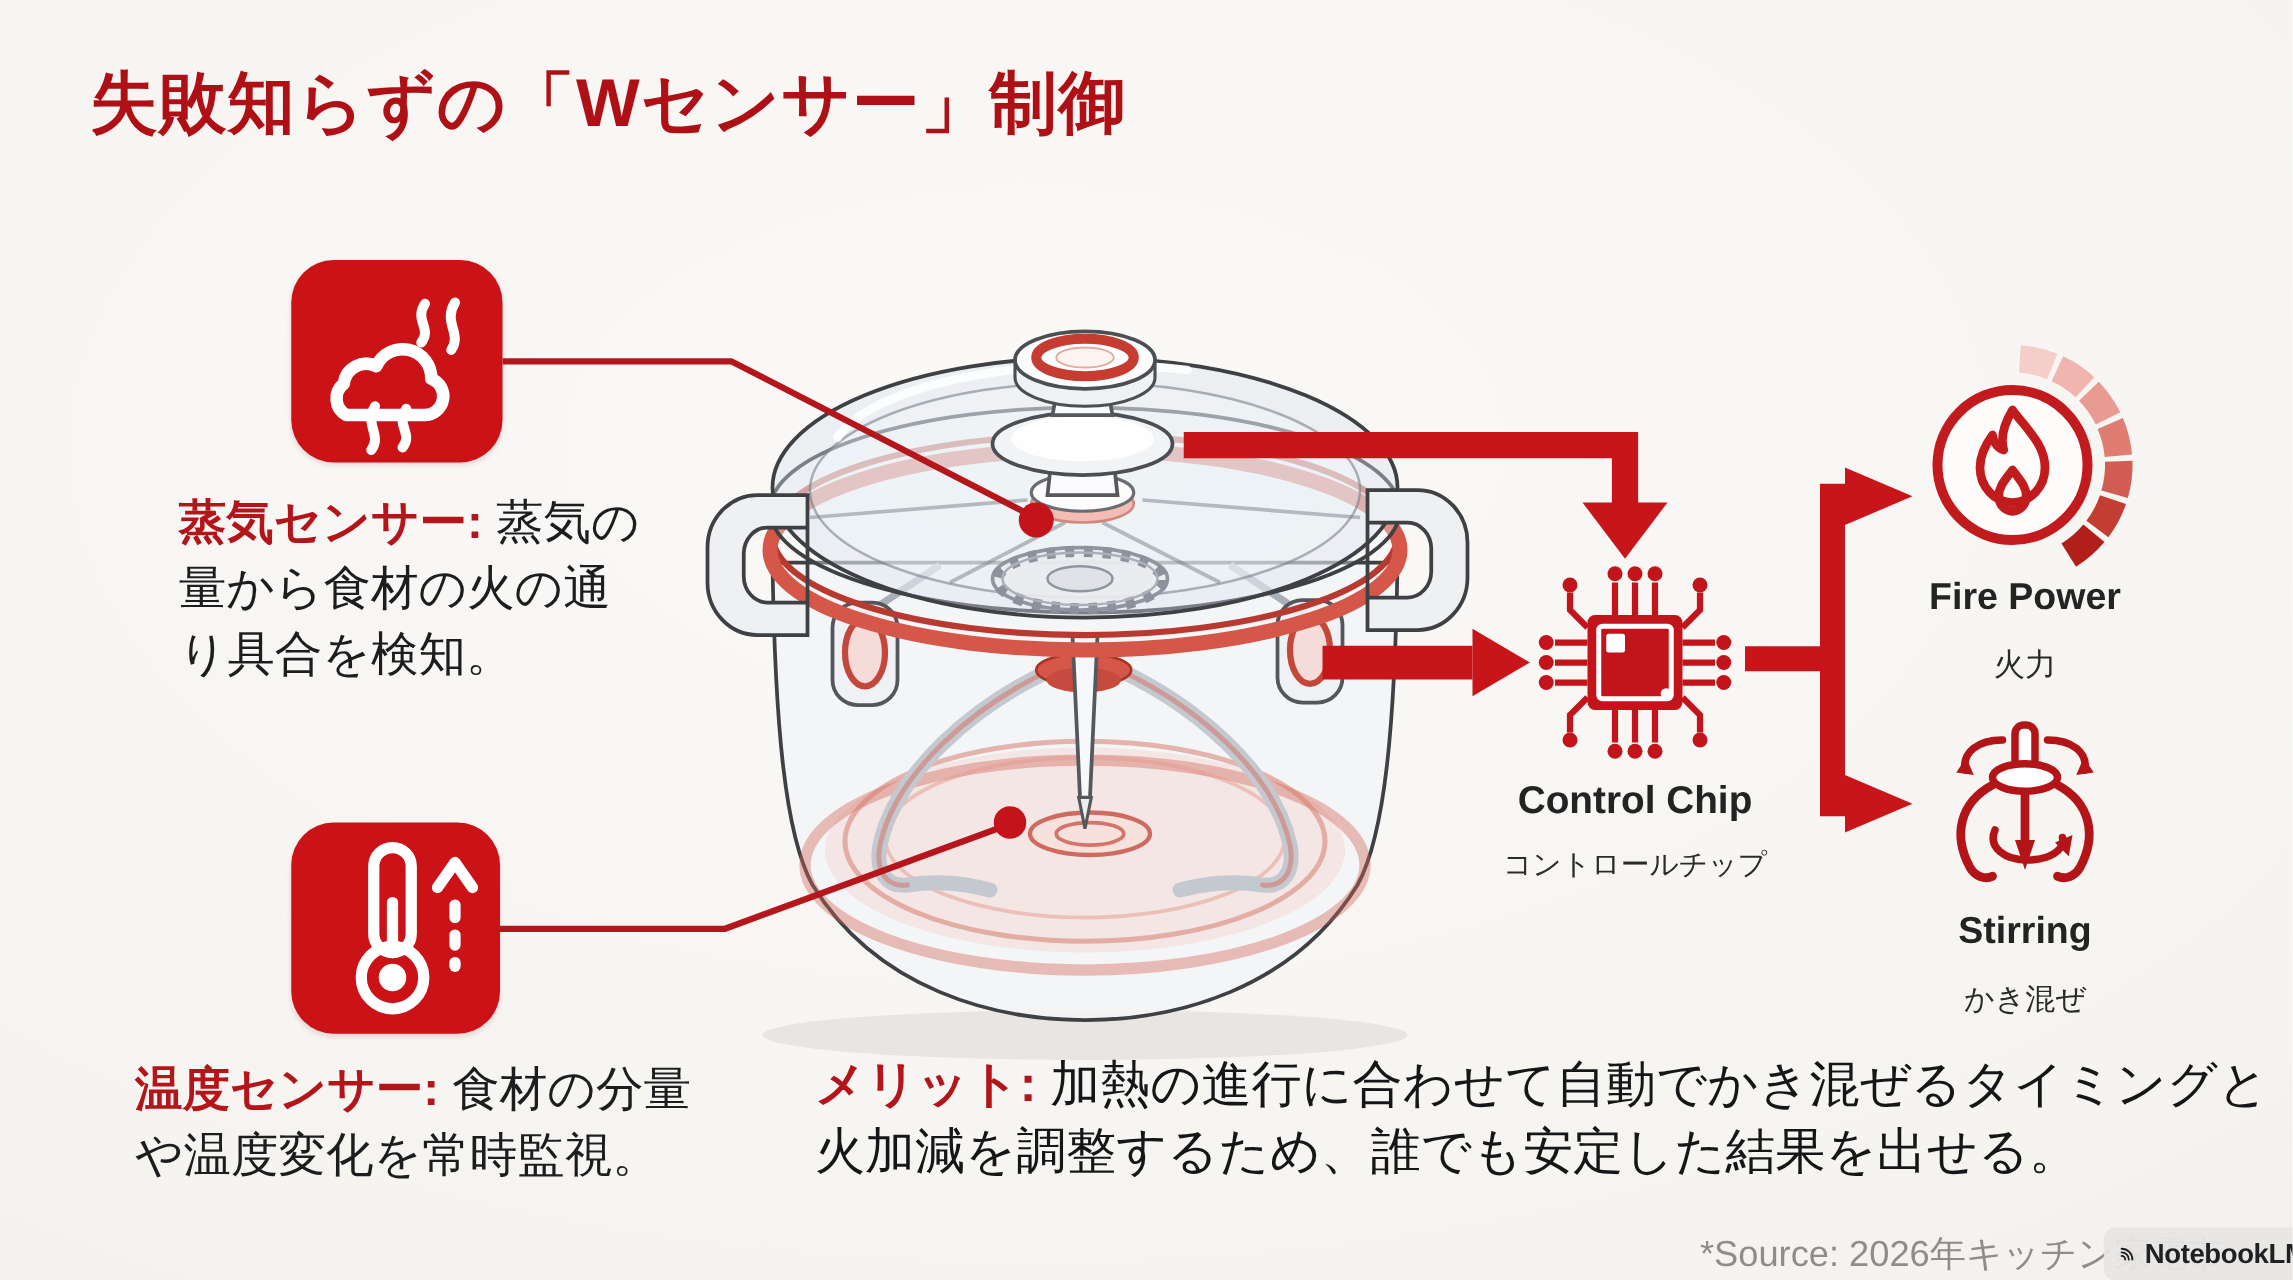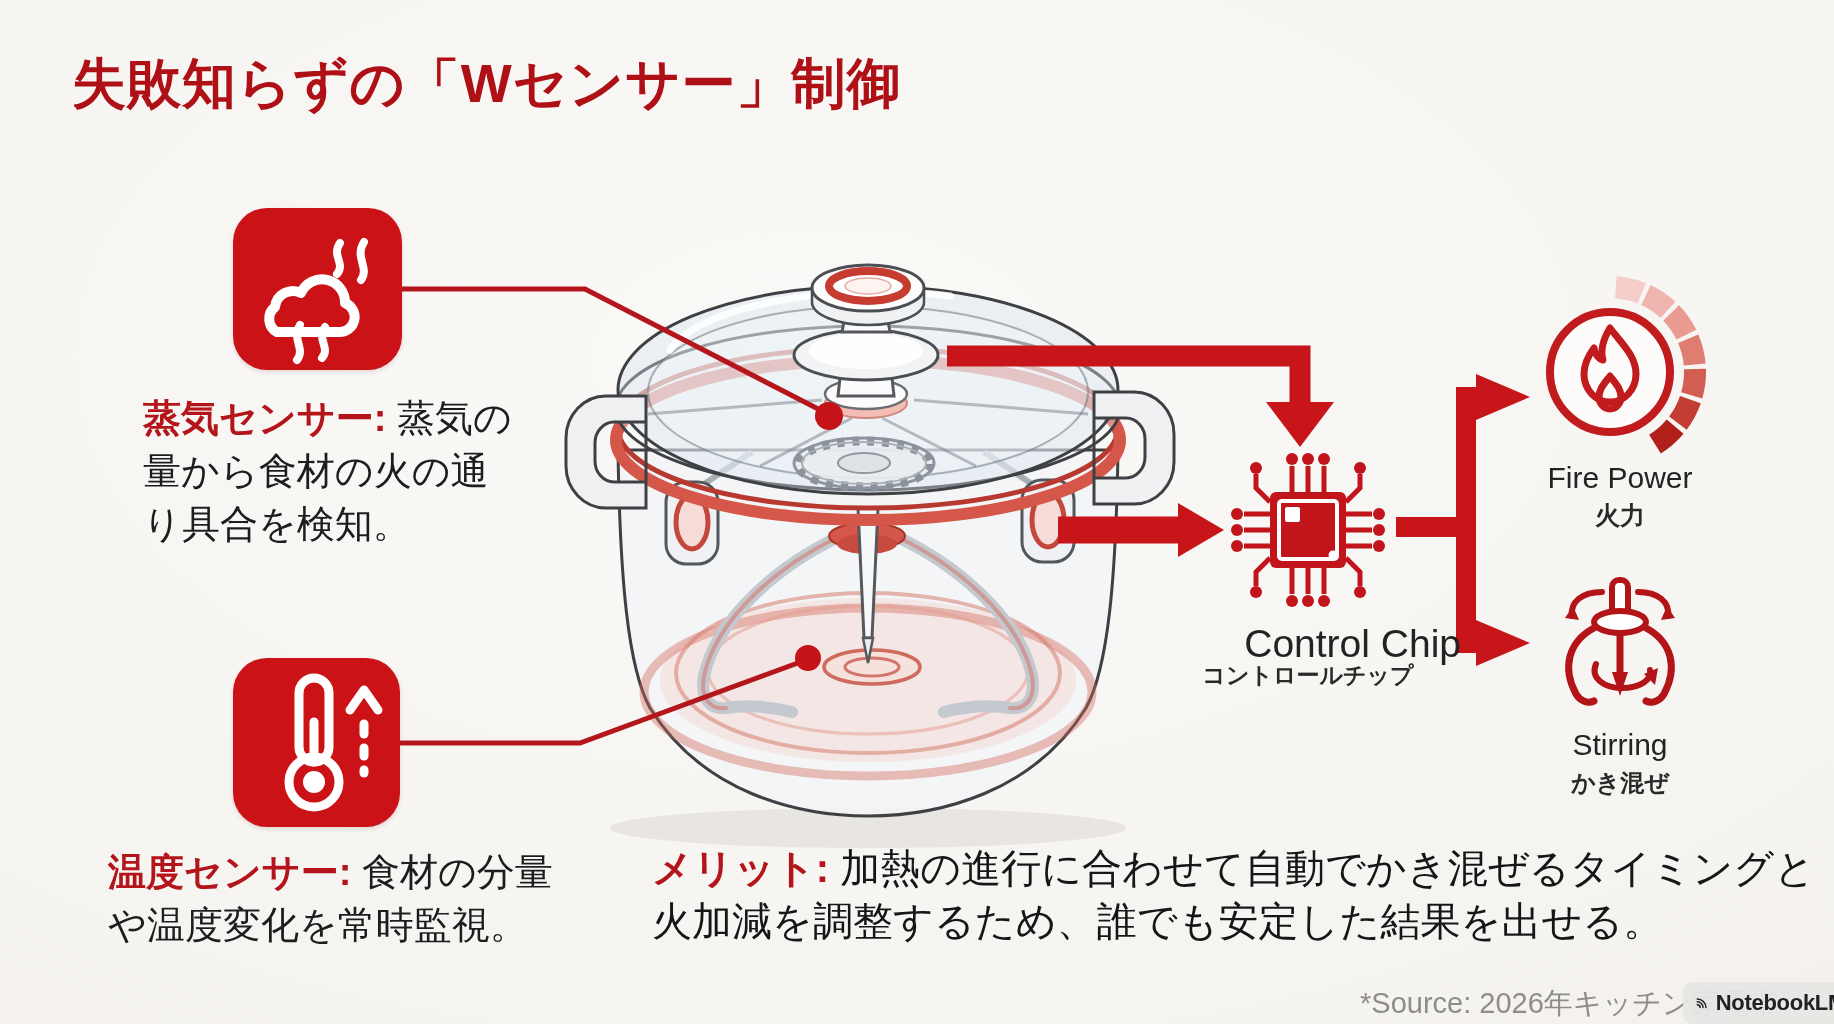--- a/index.html
+++ b/index.html
@@ -20,23 +20,23 @@
   #steam-icon{left:233px;top:208px;width:169px;height:162px;}
   #temp-icon{left:233px;top:658px;width:167px;height:169px;}
   .sensor-card svg{width:100%;height:100%;}
   .sensor-text{font-size:38px;line-height:1.40;color:#1d1d1f;}
   .sensor-text .lbl{color:#b3151a;font-weight:800;}
   #steam-text{left:143px;top:392px;width:378px;}
   #temp-text{left:108px;top:846px;width:452px;}
   #merit-text{left:652px;top:842px;width:1172px;font-size:40px;line-height:1.33;color:#161618;}
   #merit-text .lbl{color:#b3151a;font-weight:700;}
   #chip-icon{left:1222px;top:444px;width:172px;height:172px;}
-  .node-title{font-weight:400;color:#232323;text-align:center;}
-  .node-sub{font-weight:700;color:#2a2a2a;text-align:center;}
-  #chip-title{left:1155px;top:622px;width:306px;font-size:39px;text-align:right;}
+  .node-title{font-weight:700;color:#232323;text-align:center;}
+  .node-sub{font-weight:400;color:#2a2a2a;text-align:center;margin-top:16px;}
+  #chip-title{left:1155px;top:622px;width:306px;font-size:31px;}
   #chip-sub{left:1155px;top:660px;width:306px;font-size:23px;}
   #fire-icon{left:1515px;top:268px;width:200px;height:200px;}
   #fire-title{left:1500px;top:461px;width:240px;font-size:30px;}
   #fire-sub{left:1500px;top:499px;width:240px;font-size:25px;}
   #stir-icon{left:1540px;top:568px;width:160px;height:160px;}
   #stir-title{left:1500px;top:728px;width:240px;font-size:30px;}
   #stir-sub{left:1500px;top:767px;width:240px;font-size:24px;}
   #source-note{left:1360px;top:984px;font-size:29px;color:#8f8d8b;white-space:nowrap;}
   #watermark{
     left:1683px;top:982px;height:42px;width:175px;

